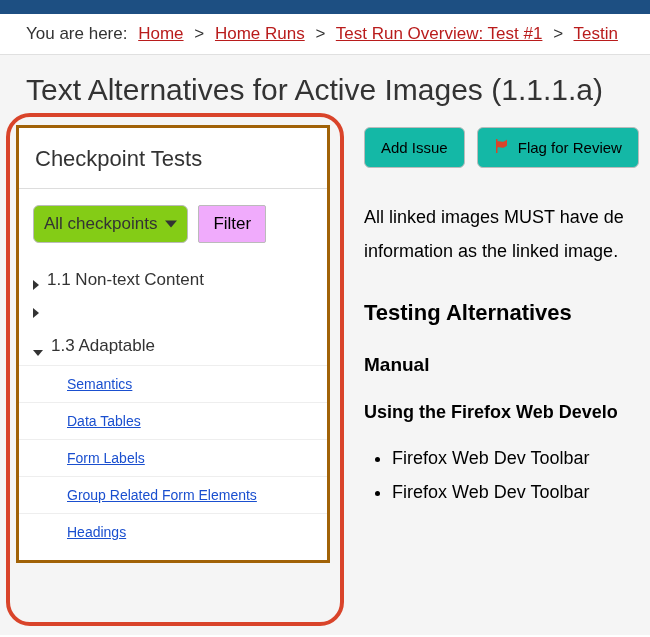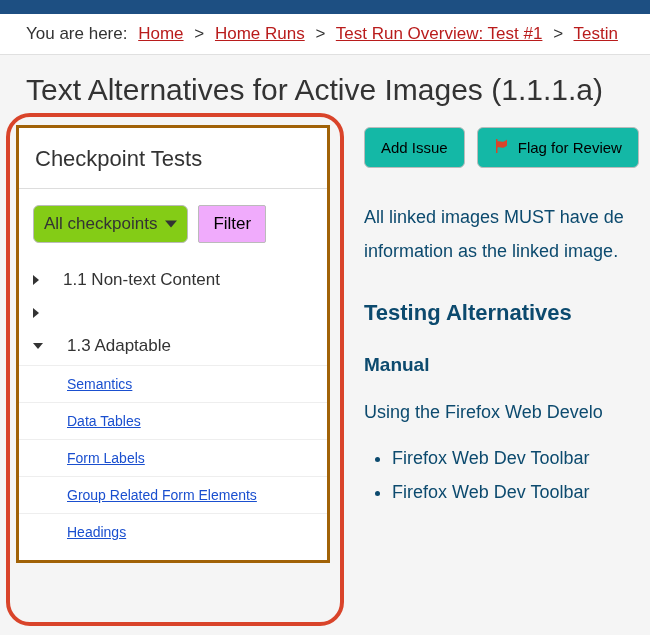--- a/index.html
+++ b/index.html
@@ -106,22 +106,22 @@
       border-radius: 2px;
       background: #f0abfc;
       padding: 8px 14px;
       font-size: 17px;
       cursor: pointer;
     }
     .tree { padding: 2px 0 10px 0; }
     .tree-item {
       padding: 9px 14px 9px 14px;
       display: flex;
-      align-items: center;
-      gap: 24px;
+      align-items: flex-end;
+      gap: 8px;
       font-size: 17px;
       cursor: pointer;
     }
     .tree-caret {
       width: 0; height: 0;
       display: inline-block;
     }
     .caret-right {
       border-top: 5px solid transparent;
       border-bottom: 5px solid transparent;
@@ -168,26 +168,26 @@
       gap: 8px;
     }
     .flag-icon {
       display: inline-block;
       color: #d9442a;
     }
     .desc {
       padding-top: 36px;
       font-size: 18px;
       line-height: 1.55;
-      color: #0c4a6e;
+      color: #000000;
     }
     .desc p { margin-bottom: 6px; }
     .h2 { font-size: 22px; font-weight: bold; margin: 30px 0 20px 0; }
     .h3 { font-size: 19px; font-weight: bold; margin: 8px 0 20px 0; }
-    .h4 { font-size: 18px; font-weight: normal; margin: 6px 0 18px 0; }
+    .h4 { font-size: 18px; font-weight: bold; margin: 6px 0 18px 0; }
     .bullets { padding-left: 28px; font-size: 18px; }
     .bullets li { margin-bottom: 6px; }
   </style>
 </head>
 <body>
 
 <div class="top-bar"></div>
 
 <div class="breadcrumb">
   <span class="breadcrumb-label">You are here:</span>

